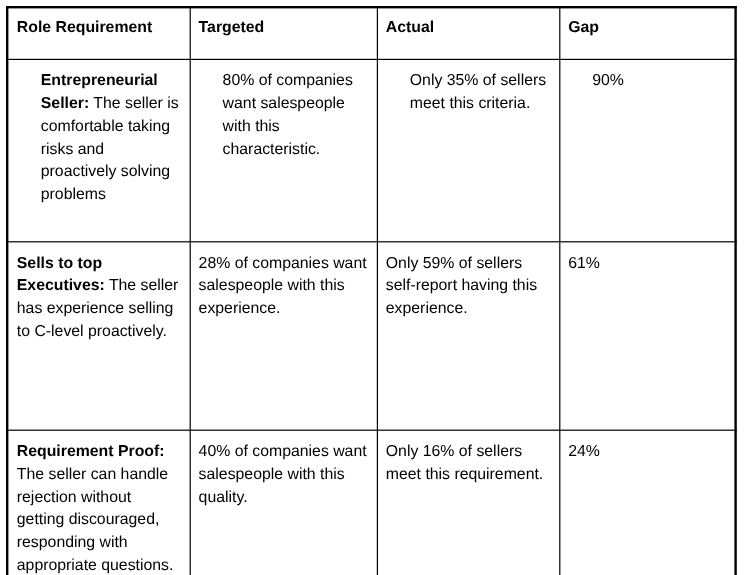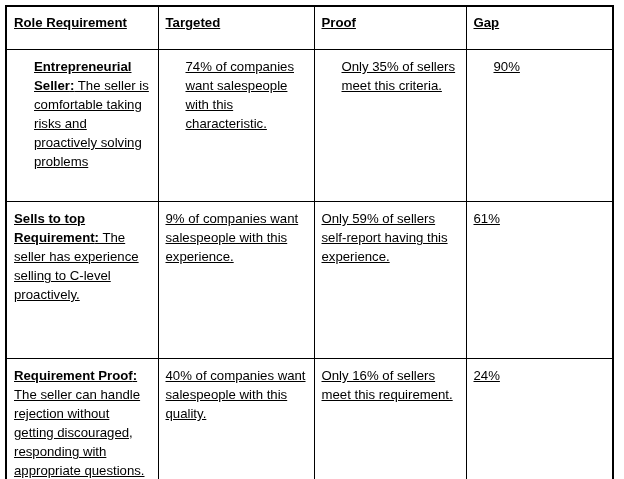--- a/index.html
+++ b/index.html
@@ -15,21 +15,20 @@
     overflow: hidden;
   }
 
   #table-wrap {
     position: absolute;
     left: 5px;
     top: 5px;
     width: 607px;
     height: 465px;
     box-sizing: border-box;
-    text-decoration: underline;
   }
 
   table.req-table {
     border-collapse: collapse;
     table-layout: fixed;
     width: 607px;
     height: 465px;
     border: 2px solid #000000;
     background: #ffffff;
   }
@@ -79,34 +78,34 @@
     <colgroup>
       <col class="c1">
       <col class="c2">
       <col class="c3">
       <col class="c4">
     </colgroup>
     <thead>
       <tr>
         <th>Role Requirement</th>
         <th>Targeted</th>
-        <th>Proof</th>
+        <th>Actual</th>
         <th>Gap</th>
       </tr>
     </thead>
     <tbody>
       <tr class="row-1">
         <td><span class="lead">Entrepreneurial Seller</span><span class="lead">:</span><span class="cell-text"> The seller is comfortable taking risks and proactively solving problems</span></td>
-        <td>74% of companies want salespeople with this characteristic.</td>
+        <td>80% of companies want salespeople with this characteristic.</td>
         <td>Only 35% of sellers meet this criteria.</td>
         <td>90%</td>
       </tr>
       <tr class="row-2">
-        <td><span class="lead">Sells to top Requirement</span><span class="lead">:</span><span class="cell-text"> The seller has experience selling to C-level proactively.</span></td>
-        <td>9% of companies want salespeople with this experience.</td>
+        <td><span class="lead">Sells to top Executives</span><span class="lead">:</span><span class="cell-text"> The seller has experience selling to C-level proactively.</span></td>
+        <td>28% of companies want salespeople with this experience.</td>
         <td>Only 59% of sellers self-report having this experience.</td>
         <td>61%</td>
       </tr>
       <tr class="row-3">
         <td><span class="lead">Requirement Proof</span><span class="lead">:</span><span class="cell-text"> The seller can handle rejection without getting discouraged, responding with appropriate questions.</span></td>
         <td>40% of companies want salespeople with this quality.</td>
         <td>Only 16% of sellers meet this requirement.</td>
         <td>24%</td>
       </tr>
     </tbody>

